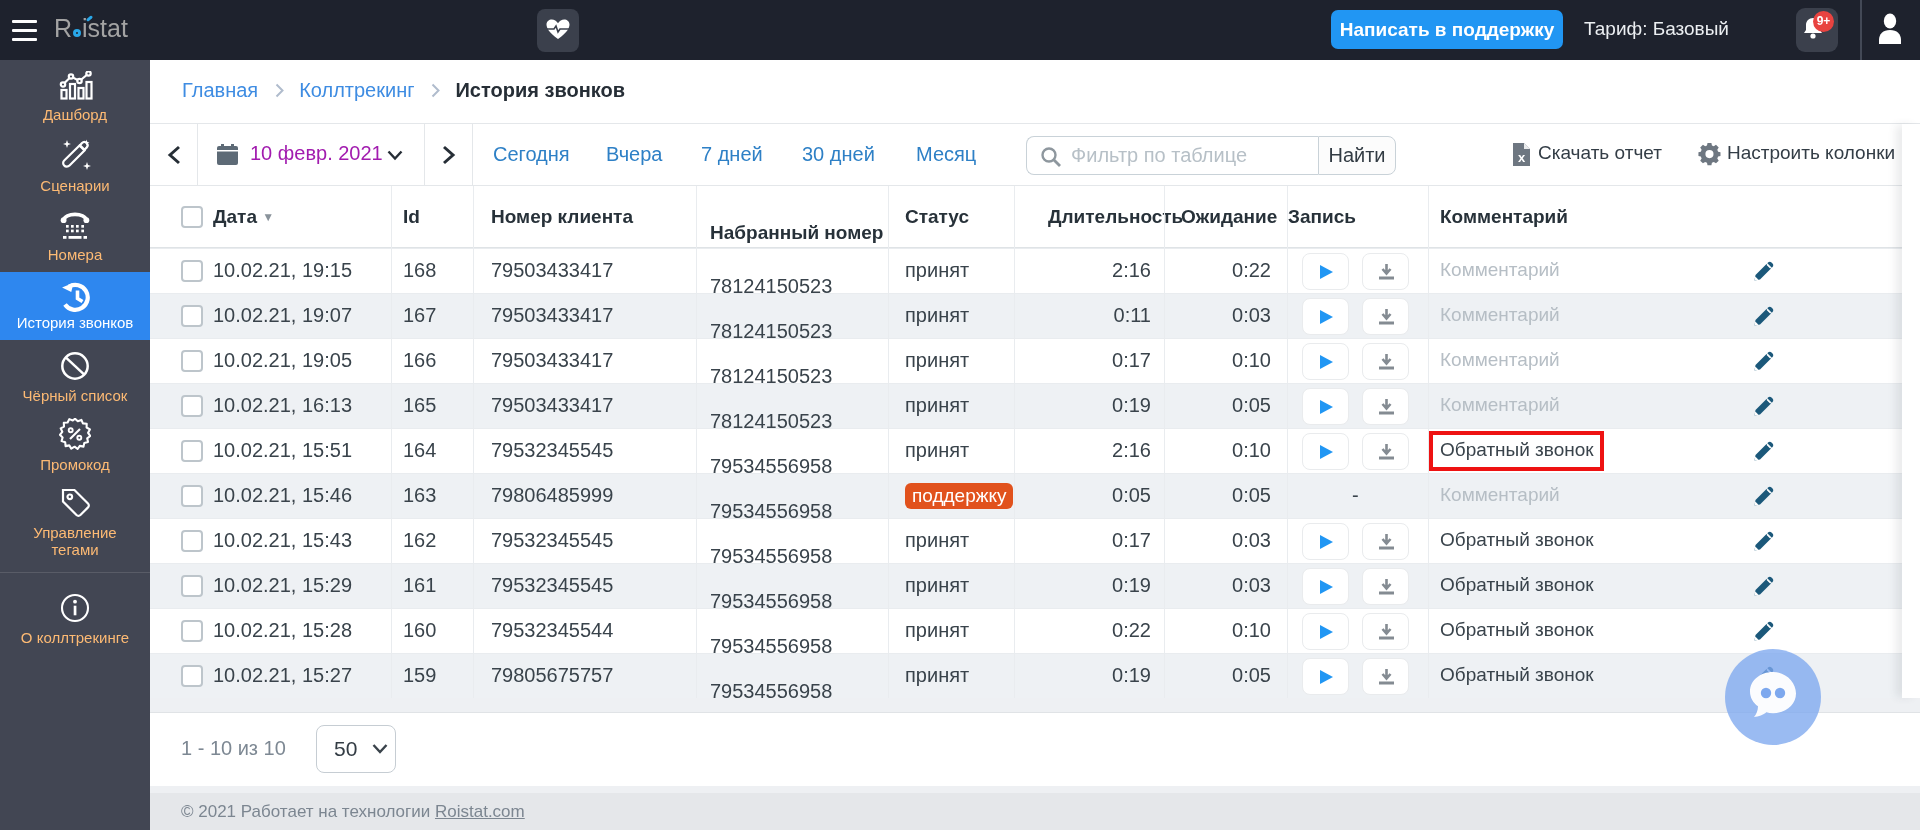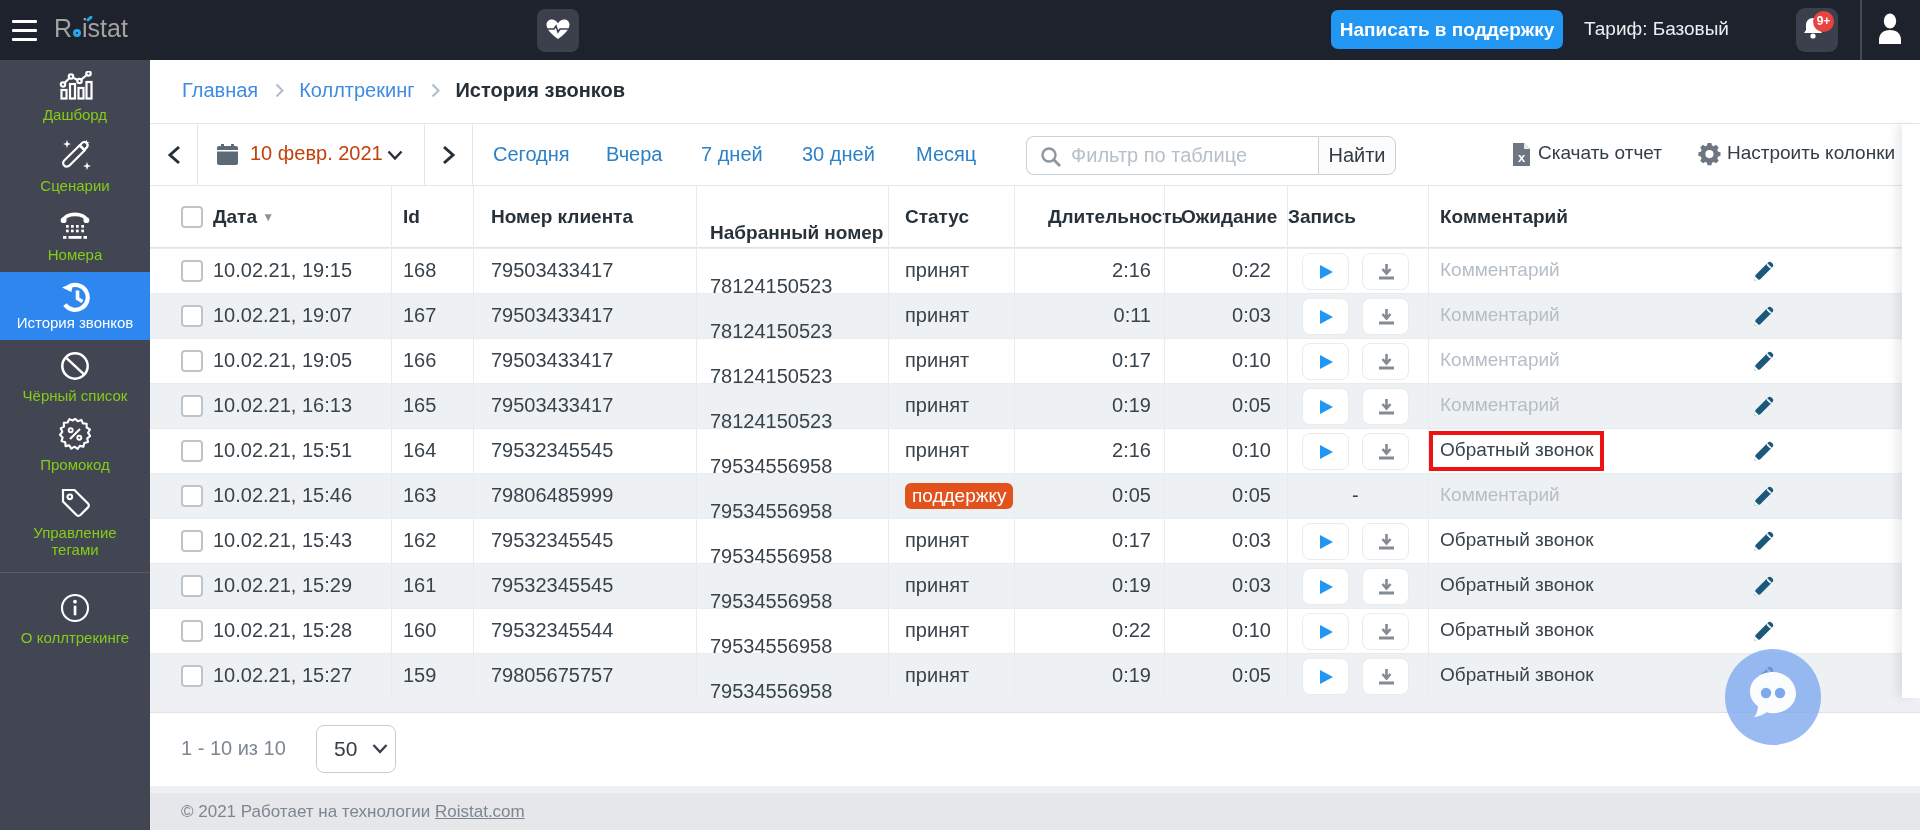--- a/index.html
+++ b/index.html
@@ -17,21 +17,21 @@
 #projbtn svg { position:absolute; right:14px; top:14px; }
 #heartbtn { position:absolute; left:537px; top:9px; width:42px; height:43px; background:#3b404c; border-radius:8px; }
 #supportbtn { position:absolute; left:1331px; top:10px; width:232px; height:39px; background:#2196f3; border-radius:7px; color:#fff; font-size:19px; font-weight:bold; text-align:center; line-height:39px; }
 #tariff { position:absolute; left:1584px; top:18px; color:#eceff2; font-size:19px; }
 #bellbtn { position:absolute; left:1796px; top:8px; width:42px; height:44px; background:#3b404c; border-radius:9px; }
 #badge { position:absolute; left:17px; top:3px; width:21px; height:21px; background:#e84340; border-radius:50%; color:#fff; font-size:12px; font-weight:bold; text-align:center; line-height:21px; }
 #topdiv { position:absolute; left:1860px; top:0; width:2px; height:60px; background:#434956; }
 
 
 #sidebar { position:absolute; left:0; top:60px; width:150px; height:770px; background:#424653; }
-.sbitem { position:absolute; left:0; width:150px; text-align:center; color:#84cc16; font-size:15px; }
+.sbitem { position:absolute; left:0; width:150px; text-align:center; color:#fdba74; font-size:15px; }
 .sbitem svg { display:block; margin:0 auto 6px; }
 #sbactive { position:absolute; left:0; top:212px; width:150px; height:68px; background:#2e87ef; }
 .sbdiv { position:absolute; left:0; top:512px; width:150px; height:1px; background:rgba(255,255,255,0.12); }
 
 
 #main { position:absolute; left:150px; top:60px; width:1770px; height:618px; background:#eef0f3; }
 #crumbs { position:absolute; left:0; top:0; width:1770px; height:64px; background:#fff; border-bottom:1px solid #e4e7ea; font-size:20px; }
 #crumbs .lnk { color:#3e8ce2; }
 #crumbs .sep { display:inline-block; width:9px; height:15px; margin:0 15px 0 17px; position:relative; top:1px; }
 #crumbs b { color:#262e36; }
@@ -209,21 +209,21 @@
       </svg>
     <svg class="abs" style="left:292px;top:21px" width="14" height="20" viewBox="0 0 14 20">
         <path d="M2 2 L11 10 L2 18" stroke="#262e36" stroke-width="3" fill="none"></path>
       </svg>
     <svg class="abs" style="left:67px;top:20px" width="21" height="21" viewBox="0 0 21 21">
         <rect x="0" y="2" width="21" height="19" rx="2" fill="#5d6a76"></rect>
         <rect x="4" y="0" width="3" height="5" fill="#5d6a76"></rect>
         <rect x="14" y="0" width="3" height="5" fill="#5d6a76"></rect>
         <rect x="0" y="6" width="21" height="1.5" fill="#fff"></rect>
       </svg>
-    <div class="abs" style="left:100px;top:18px;font-size:20px;color:#c2410c">10 февр. 2021</div>
+    <div class="abs" style="left:100px;top:18px;font-size:20px;color:#a21caf">10 февр. 2021</div>
     <svg class="abs" style="left:237px;top:26px" width="16" height="11" viewBox="0 0 16 11">
         <path d="M1.5 1.5 L8 8.5 L14.5 1.5" stroke="#262e36" stroke-width="2.4" fill="none"></path>
       </svg>
     <span class="tlink" style="left:343px">Сегодня</span>
     <span class="tlink" style="left:456px">Вчера</span>
     <span class="tlink" style="left:551px">7 дней</span>
     <span class="tlink" style="left:652px">30 дней</span>
     <span class="tlink" style="left:766px">Месяц</span>
     <div id="search">Фильтр по таблице</div>
     <svg class="abs" style="left:890px;top:22px" width="22" height="22" viewBox="0 0 22 22">

